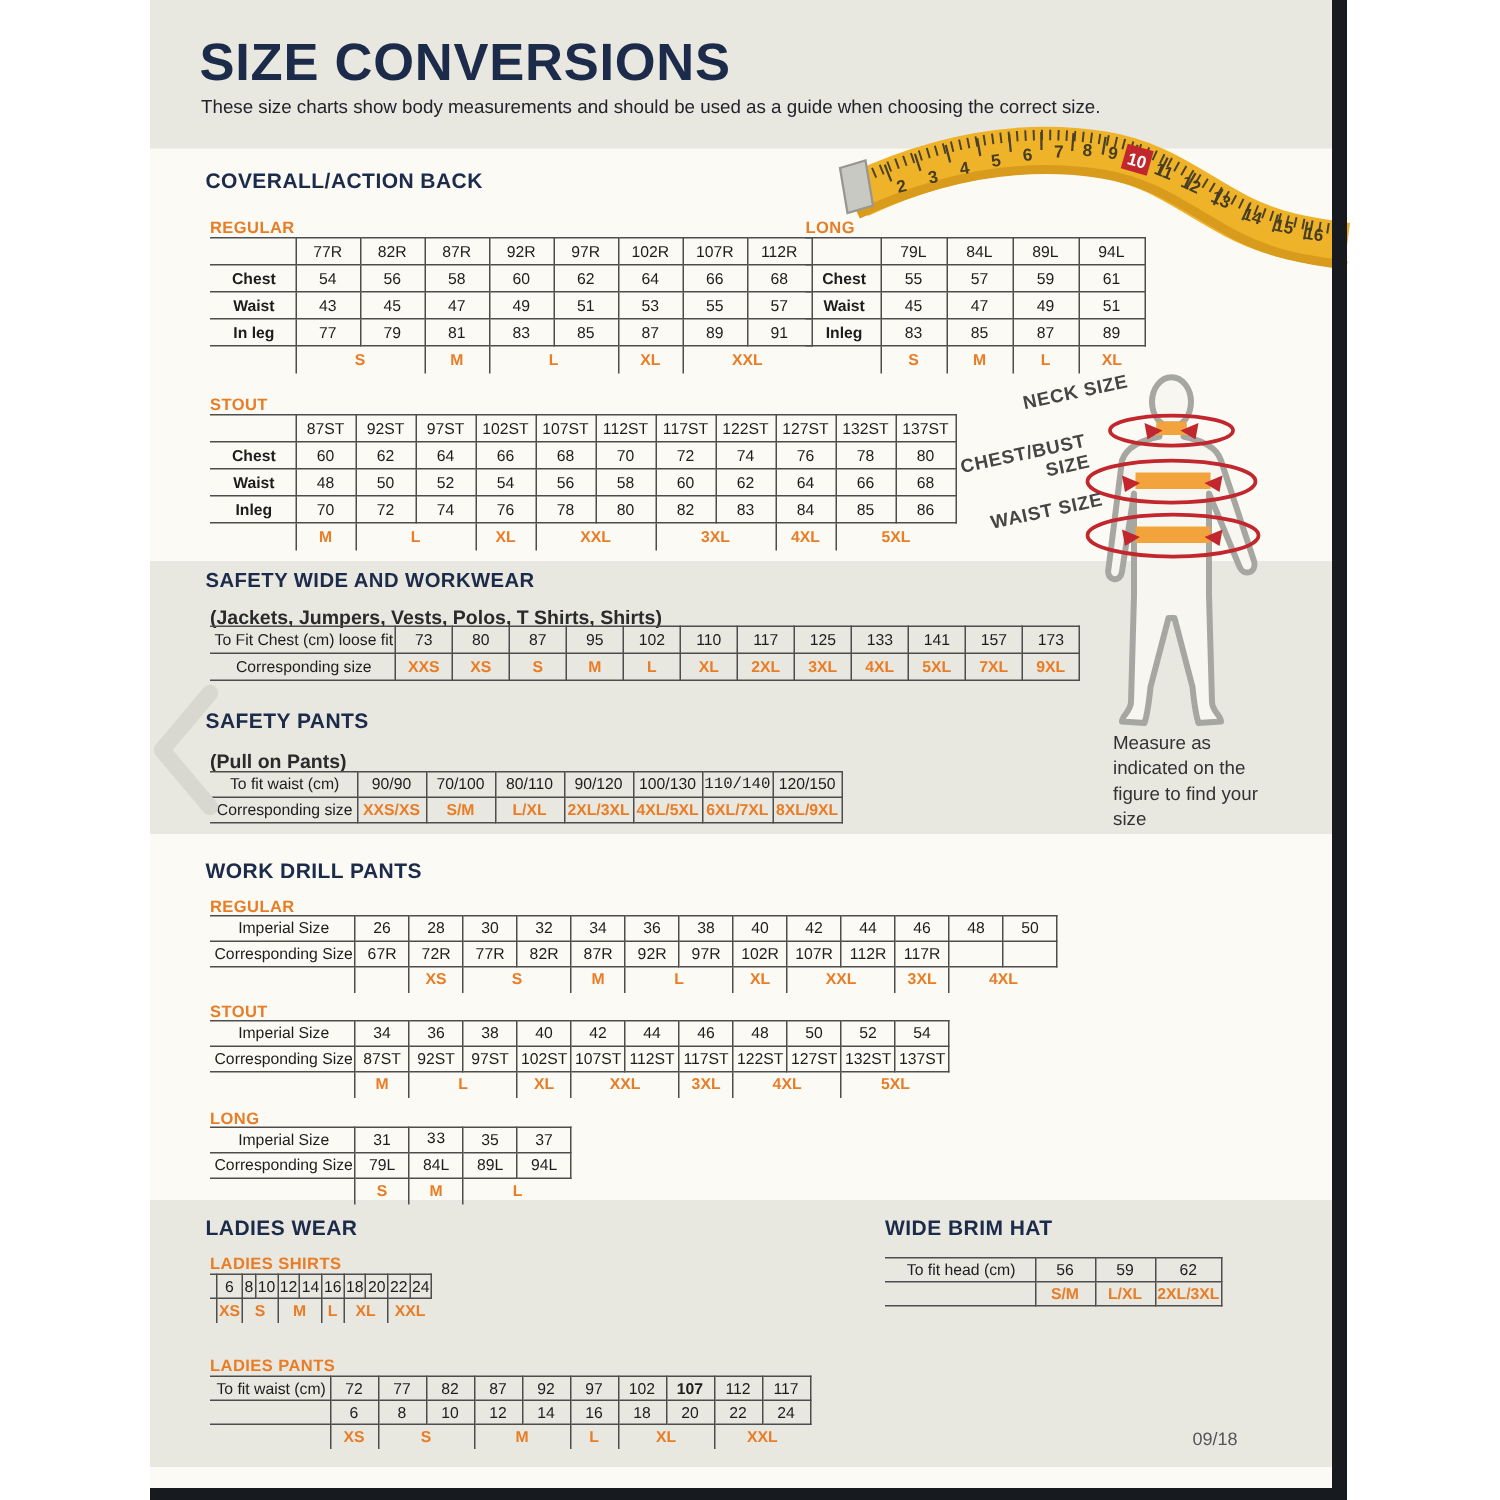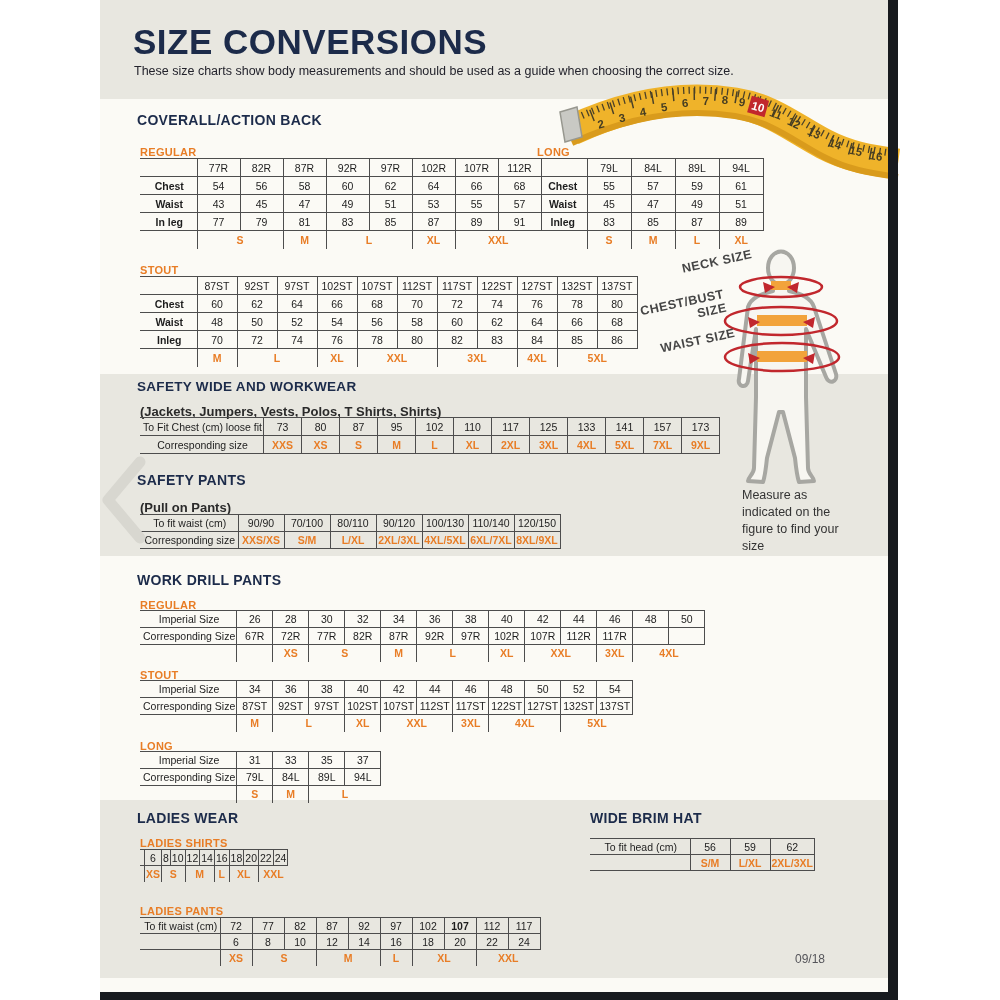--- a/index.html
+++ b/index.html
@@ -331,21 +331,21 @@
   <div class="tbl" style="left: 140px; top: 514px; --rh: 17px;">
       <table>
         <tbody>
           <tr class="data">
             <td class="lbl" style="width: 98px;">To fit waist (cm)</td>
             <td class="val" style="width: 46px;">90/90</td>
             <td class="val" style="width: 46px; margin-left: 42px;">70/100</td>
             <td class="val" style="width: 46px;">80/110</td>
             <td class="val" style="width: 46px;">90/120</td>
             <td class="val" style="width: 46px;">100/130</td>
-            <td class="val" style="width: 46px;">110/140</td>
+            <td class="val" style="width: 46px; font-family: Liberation Mono, monospace;">110/140</td>
             <td class="val" style="width: 46px;">120/150</td>
           </tr>
           <tr class="data">
             <td class="lbl">Corresponding size</td>
             <td class="val org">XXS/XS</td>
             <td class="val org">S/M</td>
             <td class="val org">L/XL</td>
             <td class="val org">2XL/3XL</td>
             <td class="val org">4XL/5XL</td>
             <td class="val org">6XL/7XL</td>
@@ -452,21 +452,21 @@
         </tbody>
       </table>
     </div>
   <div class="olbl" style="left:140px;top:740px;">LONG</div>
   <div class="tbl" style="left: 140px; top: 751px; --rh: 17px;">
       <table>
         <tbody>
           <tr class="data">
             <td class="lbl" style="width: 89px;">Imperial Size</td>
             <td class="val" style="width: 36px;">31</td>
-            <td class="val" style="width: 36px;">33</td>
+            <td class="val" style="width: 36px; font-family: Liberation Mono, monospace;">33</td>
             <td class="val" style="width: 36px;">35</td>
             <td class="val" style="width: 36px;">37</td>
           </tr>
           <tr class="data">
             <td class="lbl">Corresponding Size</td>
             <td class="val">79L</td>
             <td class="val">84L</td>
             <td class="val">89L</td>
             <td class="val">94L</td>
           </tr>

